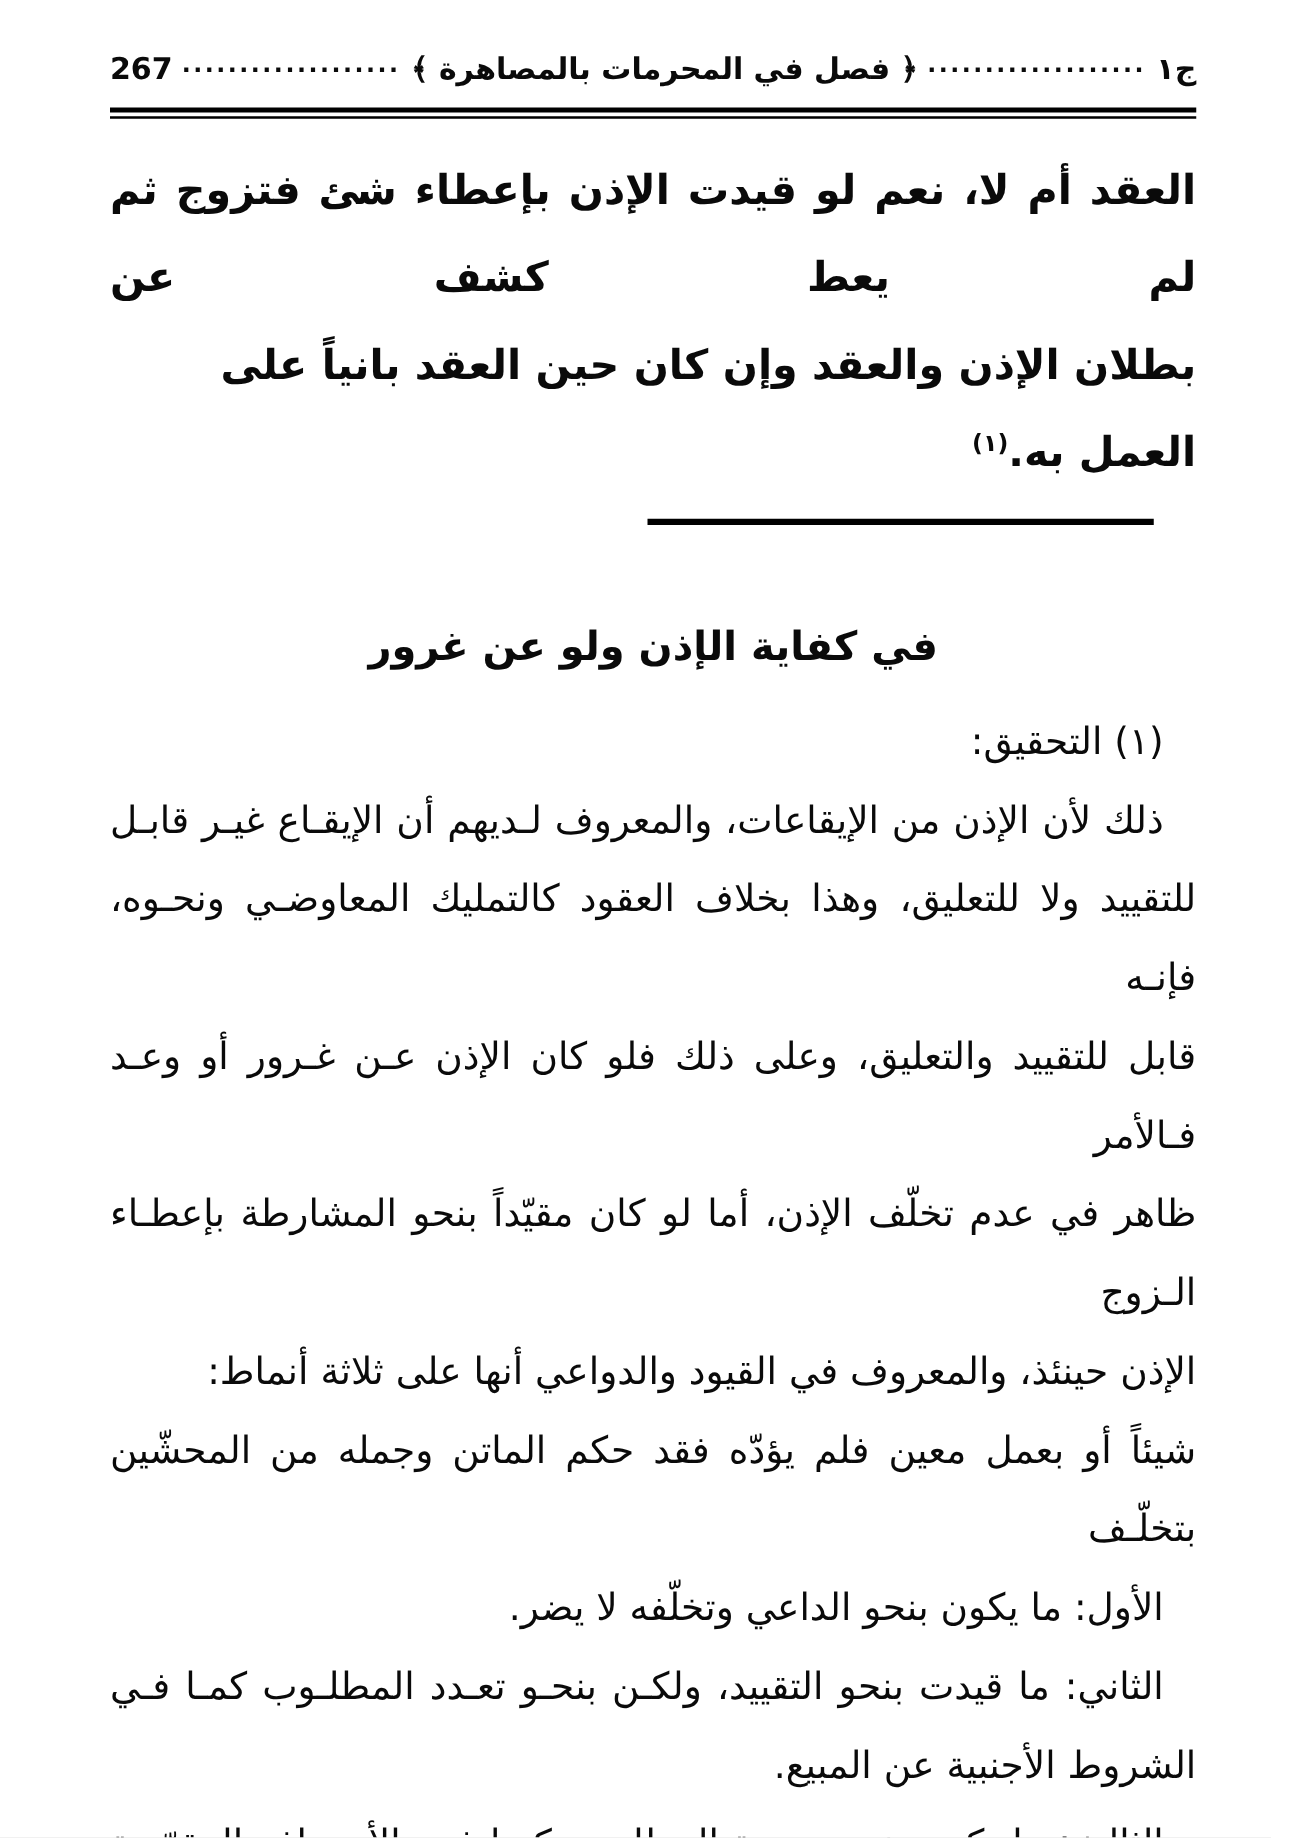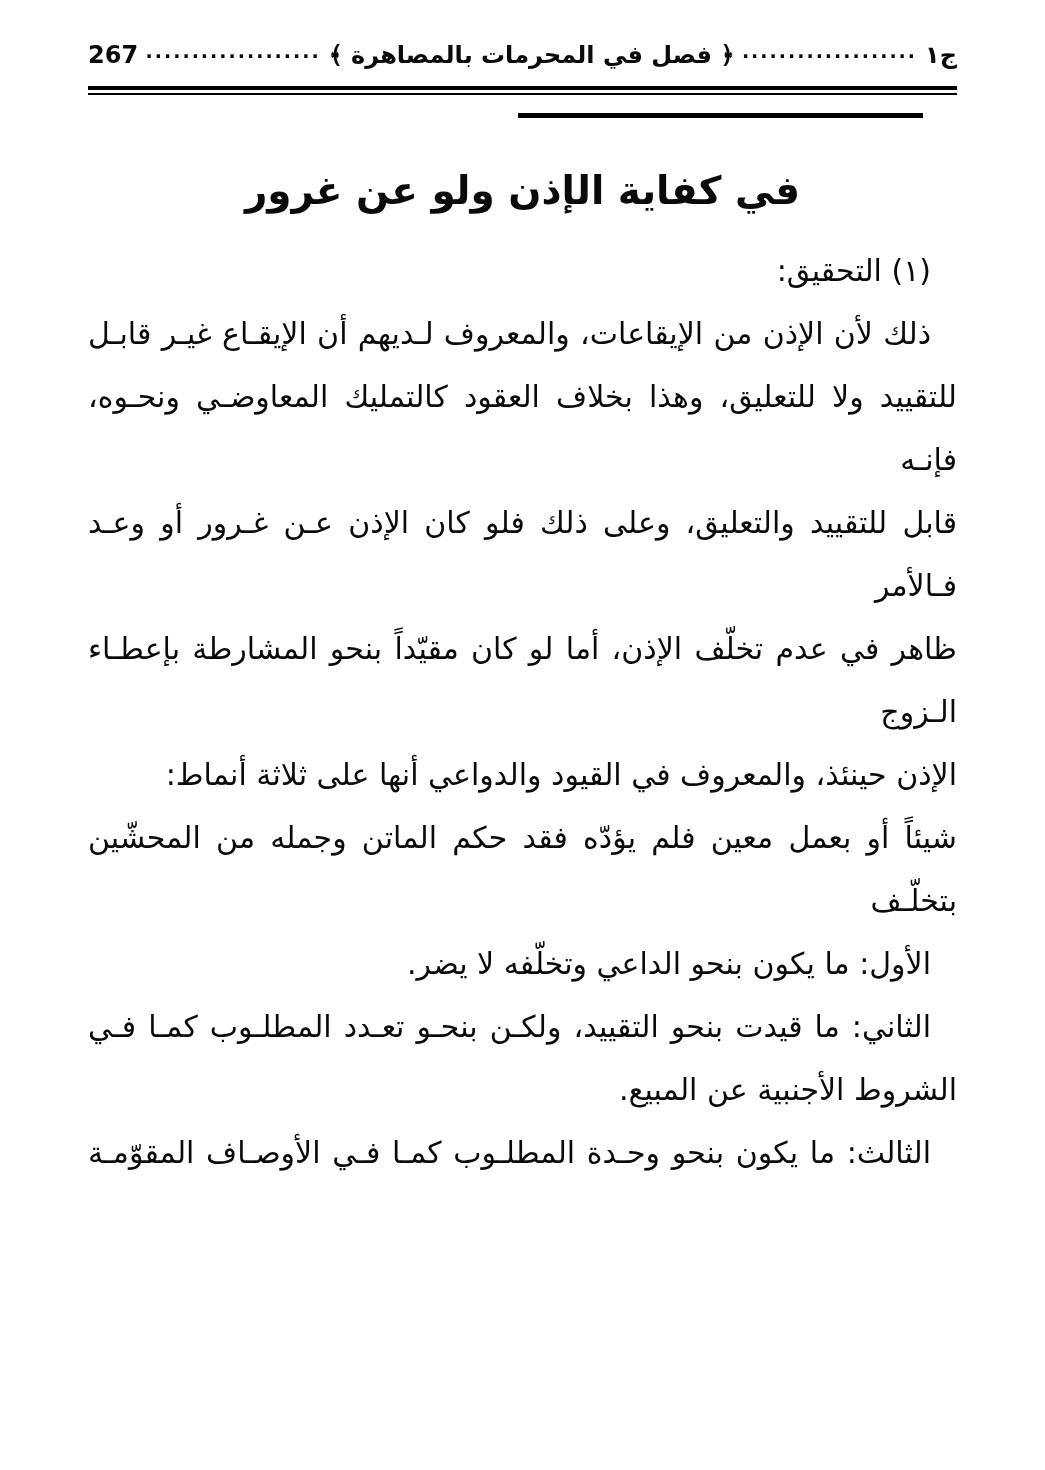--- a/index.html
+++ b/index.html
@@ -56,23 +56,23 @@
   
   .footnote-sep {
     margin-top: 18px;
     margin-right: 34px;
     width: 405px;
     border-top: 5px solid #000;
   }
 
   
   .section-heading {
-    margin-top: 50px;
+    margin-top: 78px;
     text-align: center;
-    font-size: 39px;
+    font-size: 32px;
     font-weight: bold;
     letter-spacing: -1px;
   }
 
   
   .commentary {
     margin-top: 26px;
     font-size: 30px;
     line-height: 63px;
   }
@@ -89,20 +89,26 @@
 
   <div class="page-header">
     <span>ج١</span>
     <span class="dots">........................................................................</span>
     <span>﴿ فصل في المحرمات بالمصاهرة ﴾</span>
     <span class="dots">........................................................................</span>
     <span>267</span>
   </div>
   <div class="header-rule"></div>
 
+  <div class="matn">
+    <div class="line justify">العقد أم لا، نعم لو قيدت الإذن بإعطاء شئ فتزوج ثم لم يعط كشف عن</div>
+    <div class="line end">
+      <span>بطلان الإذن والعقد وإن كان حين العقد بانياً على العمل به.</span><sup>(١)</sup>
+    </div>
+  </div>
 
   <div class="footnote-sep"></div>
 
   <div class="section-heading">في كفاية الإذن ولو عن غرور</div>
 
   <div class="commentary">
     <div class="line end indent">(١) التحقيق:</div>
 
     <div class="line justify indent">ذلك لأن الإذن من الإيقاعات، والمعروف لـديهم أن الإيقـاع غيـر قابـل</div>
     <div class="line justify">للتقييد ولا للتعليق، وهذا بخلاف العقود كالتمليك المعاوضـي ونحـوه، فإنـه</div>

